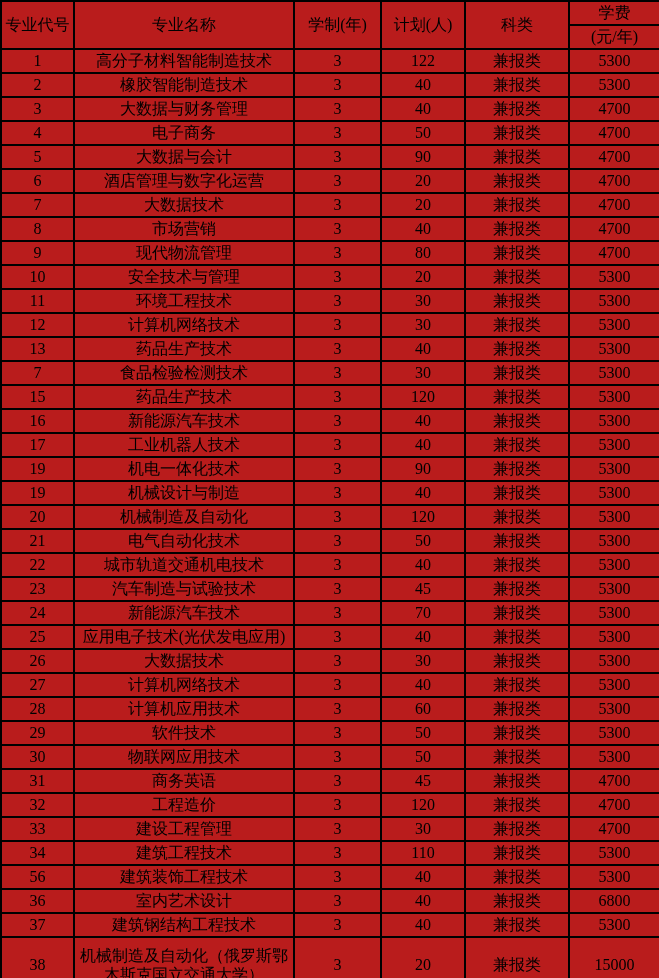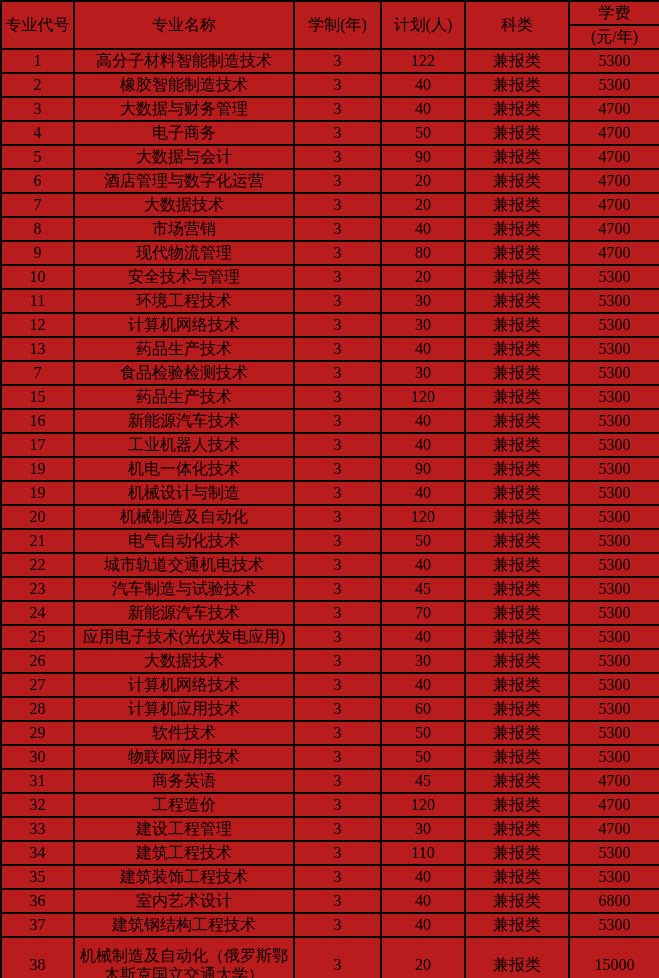--- a/index.html
+++ b/index.html
@@ -330,21 +330,21 @@
         </tr>
         <tr>
           <td>34</td>
           <td>建筑工程技术</td>
           <td>3</td>
           <td>110</td>
           <td>兼报类</td>
           <td>5300</td>
         </tr>
         <tr>
-          <td>35</td>
+          <td>56</td>
           <td>建筑装饰工程技术</td>
           <td>3</td>
           <td>40</td>
           <td>兼报类</td>
           <td>5300</td>
         </tr>
         <tr>
           <td>36</td>
           <td>室内艺术设计</td>
           <td>3</td>

